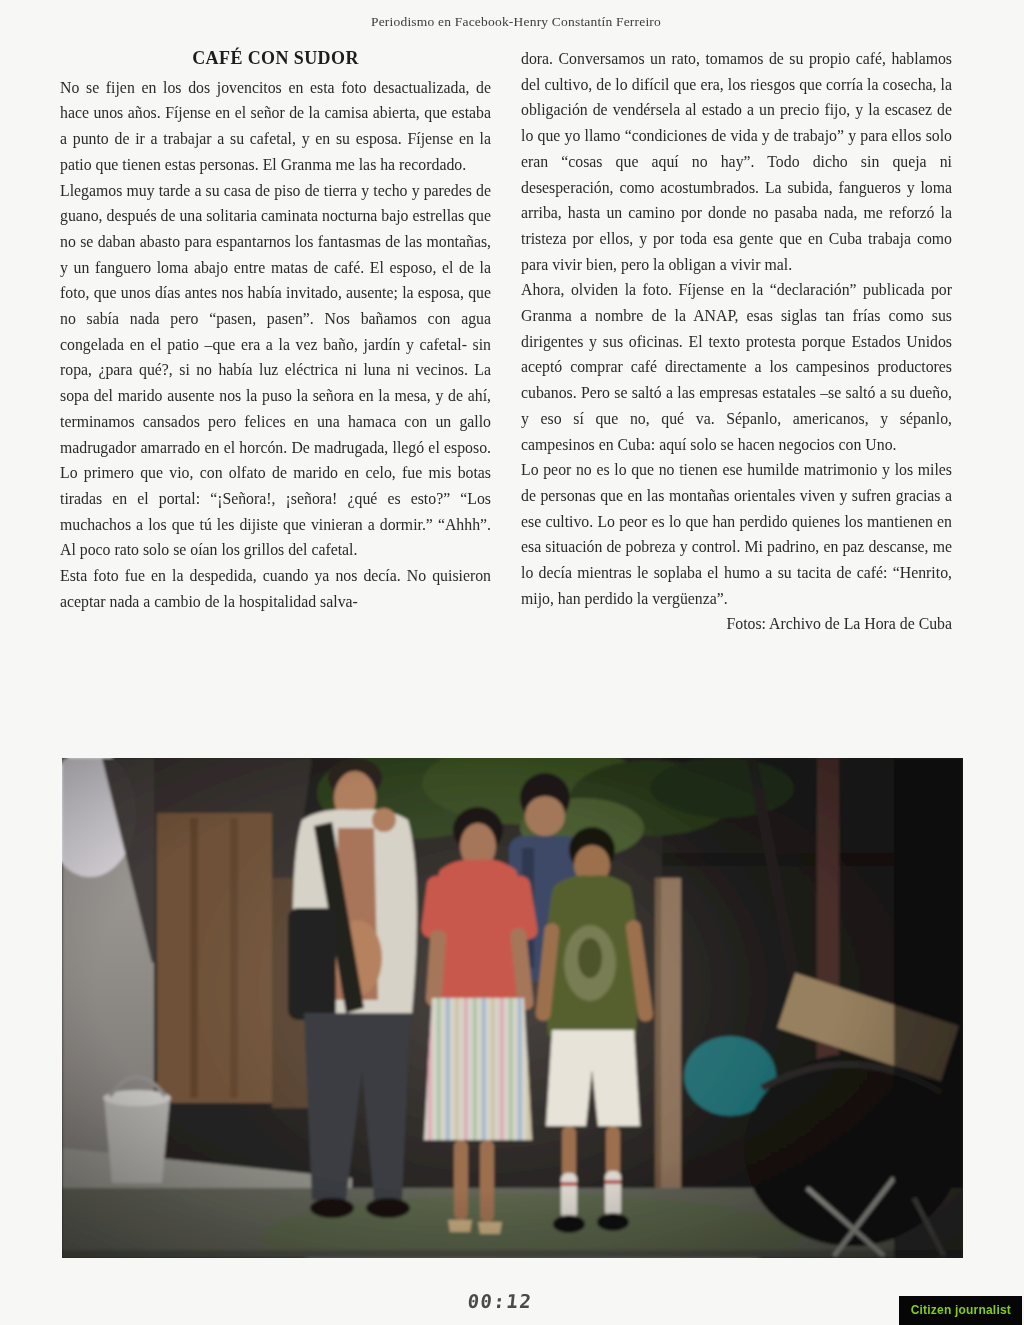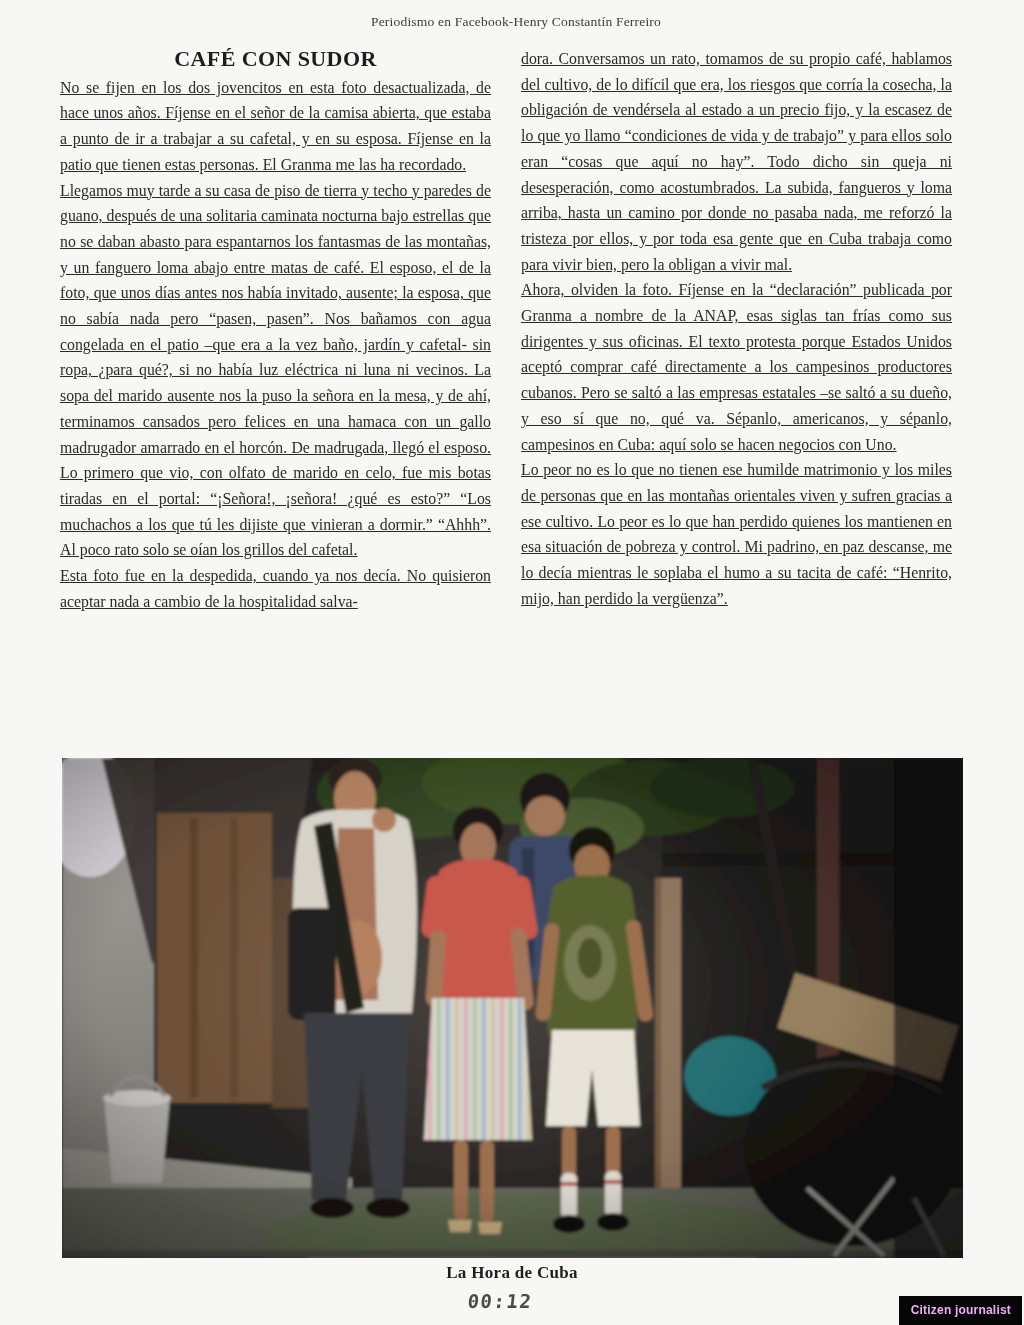--- a/index.html
+++ b/index.html
@@ -11,42 +11,42 @@
   }
   .header{
     position:absolute;top:14px;left:8px;right:0;text-align:center;
     font-size:13.5px;color:#3c3c3c;letter-spacing:.2px;
   }
   .columns{
     position:absolute;top:46px;left:60px;width:892px;
     display:flex;gap:30px;
   }
   .col{width:431px;text-align:justify;font-size:15.8px;line-height:25.7px;}
-  .col p{margin:0;text-decoration:underline;}
+  .col p{margin:0;}
   .title{
-    text-align:center;font-size:22px;font-weight:bold;
+    text-align:center;font-size:18px;font-weight:bold;
     margin:0 0 3px 0;letter-spacing:.4px;color:#1d1d1d;
   }
   .credit{text-align:right;font-size:15.8px;line-height:25.7px;}
   .photo-wrap{
     position:absolute;top:758px;left:62px;width:901px;height:500px;
     background:#242120;
   }
   .photo-wrap svg{display:block;width:901px;height:500px;}
   .caption{
     position:absolute;top:1263px;left:0;right:0;text-align:center;
     font-weight:bold;font-size:17px;color:#1e1e1e;letter-spacing:.3px;
   }
   .timestamp{
     position:absolute;top:1290px;left:0;right:24px;text-align:center;
     font-family:"DejaVu Sans Mono",monospace;font-size:19px;font-weight:bold;
     color:#4a4a4a;transform:skewX(-6deg);letter-spacing:1.5px;
   }
   .badge{
-    position:absolute;right:2px;bottom:0;background:#060606;color:#f0abfc;
+    position:absolute;right:2px;bottom:0;background:#060606;color:#84cc16;
     font-family:"Liberation Sans",sans-serif;font-size:12px;font-weight:bold;
     padding:7px 11px 8px 12px;letter-spacing:.2px;
   }
 </style>
 </head>
 <body>
 
 <div class="page">
 
   <div class="header">Periodismo en Facebook-Henry Constantín Ferreiro</div>
@@ -55,20 +55,21 @@
     <div class="col">
       <h1 class="title">CAFÉ CON SUDOR</h1>
       <p>No se fijen en los dos jovencitos en esta foto desactualizada, de hace unos años. Fíjense en el señor de la camisa abierta, que estaba a punto de ir a trabajar a su cafetal, y en su esposa. Fíjense en la patio que tienen estas personas. El Granma me las ha recordado.</p>
       <p>Llegamos muy tarde a su casa de piso de tierra y techo y paredes de guano, después de una solitaria caminata nocturna bajo estrellas que no se daban abasto para espantarnos los fantasmas de las montañas, y un fanguero loma abajo entre matas de café. El esposo, el de la foto, que unos días antes nos había invitado, ausente; la esposa, que no sabía nada pero “pasen, pasen”. Nos bañamos con agua congelada en el patio –que era a la vez baño, jardín y cafetal- sin ropa, ¿para qué?, si no había luz eléctrica ni luna ni vecinos. La sopa del marido ausente nos la puso la señora en la mesa, y de ahí, terminamos cansados pero felices en una hamaca con un gallo madrugador amarrado en el horcón. De madrugada, llegó el esposo. Lo primero que vio, con olfato de marido en celo, fue mis botas tiradas en el portal: “¡Señora!, ¡señora! ¿qué es esto?” “Los muchachos a los que tú les dijiste que vinieran a dormir.” “Ahhh”. Al poco rato solo se oían los grillos del cafetal.</p>
       <p>Esta foto fue en la despedida, cuando ya nos decía. No quisieron aceptar nada a cambio de la hospitalidad salva-</p>
     </div>
     <div class="col">
       <p>dora. Conversamos un rato, tomamos de su propio café, hablamos del cultivo, de lo difícil que era, los riesgos que corría la cosecha, la obligación de vendérsela al estado a un precio fijo, y la escasez de lo que yo llamo “condiciones de vida y de trabajo” y para ellos solo eran “cosas que aquí no hay”. Todo dicho sin queja ni desesperación, como acostumbrados. La subida, fangueros y loma arriba, hasta un camino por donde no pasaba nada, me reforzó la tristeza por ellos, y por toda esa gente que en Cuba trabaja como para vivir bien, pero la obligan a vivir mal.</p>
       <p>Ahora, olviden la foto. Fíjense en la “declaración” publicada por Granma a nombre de la ANAP, esas siglas tan frías como sus dirigentes y sus oficinas. El texto protesta porque Estados Unidos aceptó comprar café directamente a los campesinos productores cubanos. Pero se saltó a las empresas estatales –se saltó a su dueño, y eso sí que no, qué va. Sépanlo, americanos, y sépanlo, campesinos en Cuba: aquí solo se hacen negocios con Uno.</p>
       <p>Lo peor no es lo que no tienen ese humilde matrimonio y los miles de personas que en las montañas orientales viven y sufren gracias a ese cultivo. Lo peor es lo que han perdido quienes los mantienen en esa situación de pobreza y control. Mi padrino, en paz descanse, me lo decía mientras le soplaba el humo a su tacita de café: “Henrito, mijo, han perdido la vergüenza”.</p>
+      <div class="credit">Fotos: Archivo de La Hora de Cuba</div>
     </div>
   </div>
 
   <div class="photo-wrap">
     <svg viewBox="0 0 901 500" xmlns="http://www.w3.org/2000/svg">
       <defs>
         <filter id="soften" x="-5%" y="-5%" width="110%" height="110%">
             <feGaussianBlur stdDeviation="1.4"></feGaussianBlur>
           </filter>
         <linearGradient id="wallGrad" x1="0" y1="0" x2="0" y2="1">
@@ -191,17 +192,16 @@
         <rect x="543" y="422" width="16" height="4" fill="#b4554f"></rect>
         <ellipse cx="507" cy="466" rx="16" ry="9" fill="#12100e"></ellipse>
         <ellipse cx="551" cy="464" rx="16" ry="9" fill="#12100e"></ellipse>
 
         <rect width="901" height="500" fill="url(#vig)"></rect>
         <rect x="832" width="69" height="500" fill="#0a0808" opacity="0.55"></rect>
       </g>
     </svg>
   </div>
 
-  <div class="caption">La Hora de Cuba</div>
   <div class="timestamp">00:12</div>
   <div class="badge">Citizen journalist</div>
 
 </div>
 
 </body></html>

